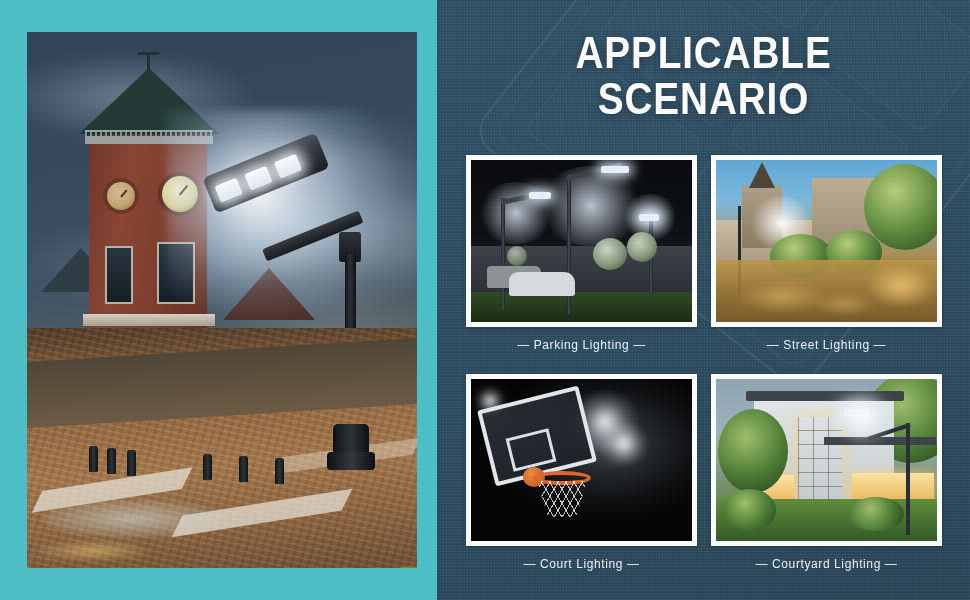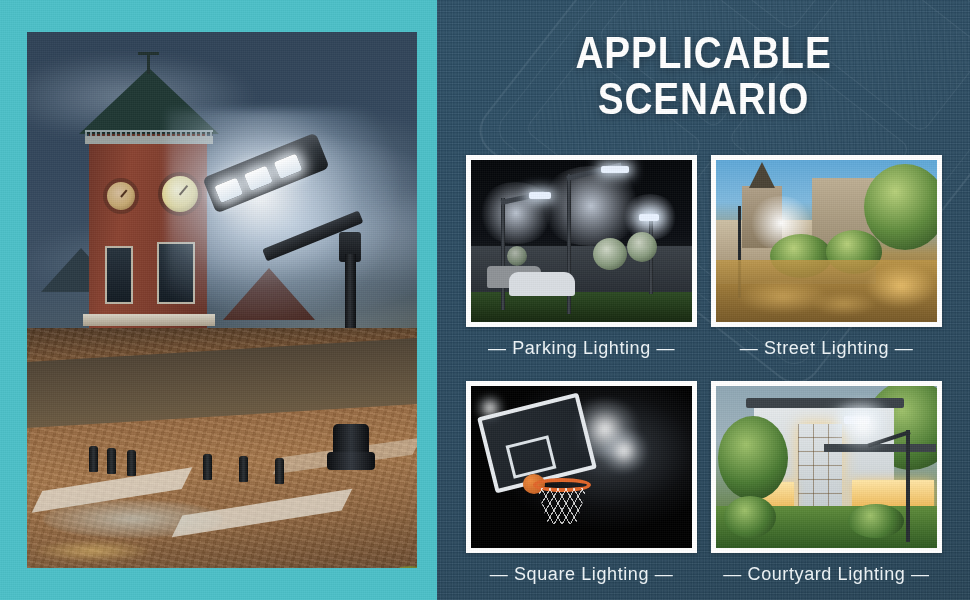--- a/index.html
+++ b/index.html
@@ -265,21 +265,21 @@
   .row + .row { margin-top:22px; }
   .cell { width:231px; }
   .frame {
     width:231px; height:172px;
     background:#ffffff; padding:5px;
     box-shadow:0 1px 4px rgba(0,0,0,.25);
   }
   .photo { width:100%; height:100%; overflow:hidden; position:relative; }
   .cap {
     margin-top:11px; text-align:center; color:#eef4f7;
-    font-size:18px; letter-spacing:.6px; white-space:nowrap;
+    font-size:12px; letter-spacing:.6px; white-space:nowrap;
   }
 
   
   .p-parking{ background:linear-gradient(180deg,#05070a 0%,#0a0d12 46%,#15181c 62%,#20242a 100%);}
   .pk-glow{position:absolute;border-radius:50%;background:radial-gradient(circle,rgba(230,240,255,.8),rgba(200,220,245,0) 70%);}
   .pk-pole{position:absolute;width:4px;background:linear-gradient(90deg,#1b1f24,#474d55,#15181c);}
   .pk-arm{position:absolute;height:5px;background:#3a4048;transform-origin:left center;}
   .pk-head{position:absolute;height:7px;border-radius:2px;background:#e9f2ff;box-shadow:0 0 12px 4px rgba(225,240,255,.9);}
   .pk-grass{position:absolute;left:0;bottom:0;width:100%;height:30px;background:linear-gradient(180deg,#2c4a22,#16280f);}
   .pk-lot{position:absolute;left:0;bottom:24px;width:100%;height:52px;background:linear-gradient(180deg,#3a4047,#262b31);}
@@ -468,21 +468,21 @@
               <div class="ct-flood" style="left:96px; top:14px; width:76px; height:58px;"></div>
               <div class="ct-flood" style="left:126px;top:44px; width:54px; height:42px;"></div>
               <div class="ct-flood" style="left:2px;  top:8px;  width:34px; height:28px;"></div>
               <div class="ct-board"></div>
               <div class="ct-inner"></div>
               <div class="ct-ball"></div>
               <div class="ct-rim"></div>
               <div class="ct-net"></div>
             </div>
           </div>
-          <div class="cap">— Square Lighting —</div>
+          <div class="cap">— Court Lighting —</div>
         </div>
 
         <div class="cell">
           <div class="frame">
             <div class="photo p-yard">
               <div class="cy-tree" style="left:150px;top:-6px; width:90px; height:90px;"></div>
               <div class="cy-house"></div>
               <div class="cy-roof"></div>
               <div class="cy-glass"></div>
               <div class="cy-roof2"></div>

